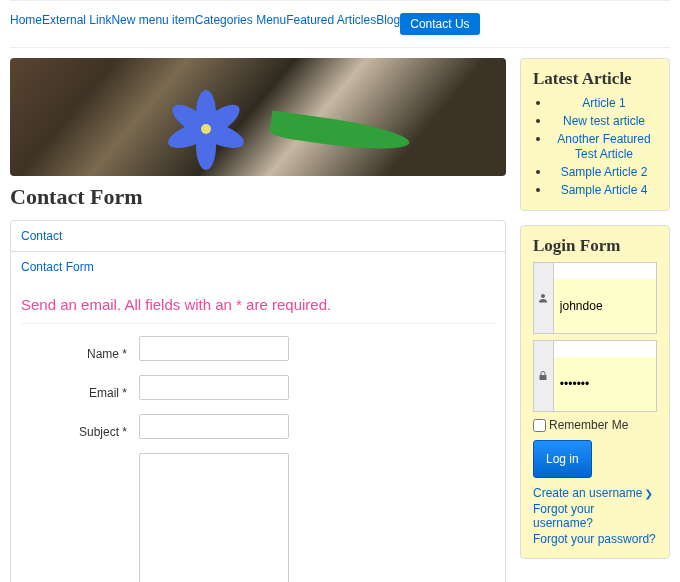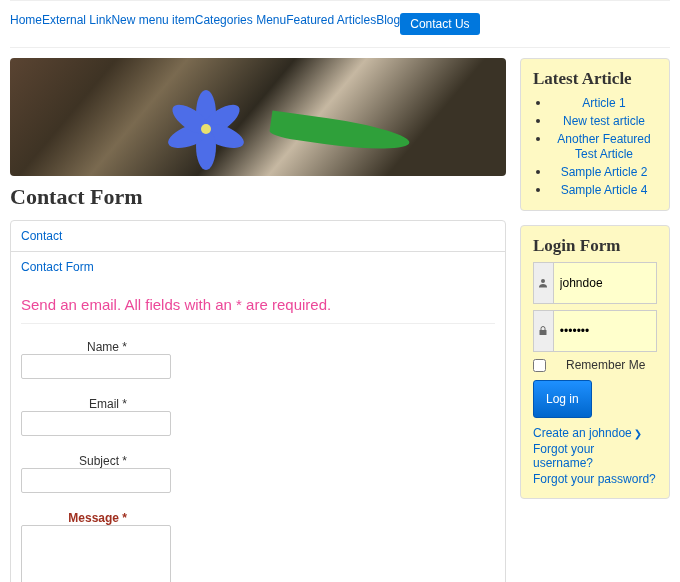--- a/index.html
+++ b/index.html
@@ -16,35 +16,35 @@
   .petal.p1{transform:rotate(0deg);} .petal.p2{transform:rotate(55deg);} .petal.p3{transform:rotate(110deg);}
   .petal.p4{transform:rotate(180deg);} .petal.p5{transform:rotate(250deg);} .petal.p6{transform:rotate(305deg);}
   .flower-center{position:absolute;width:10px;height:10px;background:#e8e070;border-radius:50%;top:66px;left:191px;}
   .leaf{position:absolute;width:140px;height:26px;background:#2fa03a;top:62px;left:260px;border-radius:0 60% 60% 20%/0 50% 50% 20%;transform:rotate(8deg);}
   h1.page-title { font-family: Georgia, serif; font-size: 22px; font-weight: bold; color: #333; margin: 6px 0 10px; }
   .content-box { border: 1px solid #ddd; border-radius: 4px; }
   .tab-row { padding: 8px 10px; color: #0066cc; font-size: 12px; }
   .tab-row + .tab-row { border-top: 1px solid #ddd; }
   .form-body { padding: 10px; }
   .form-desc { font-size: 15px; color: #ec4899; padding: 4px 0 10px; border-bottom: 1px solid #eee; margin-bottom: 12px; }
-  .field { display: flex; align-items: flex-start; margin-bottom: 14px; flex-direction: column; }
+  .field { display: flex; align-items: flex-end; margin-bottom: 14px; }
   .field label { width: 118px; text-align: right; padding-right: 12px; font-size: 12px; color: #333; padding-top: 4px; }
   .field label.req-error { color: #a03020; font-weight: bold; }
   .field input[type=text], .field textarea { border: 1px solid #ccc; border-radius: 2px; padding: 4px 6px; font-size: 13px; width: 150px; background:#fff; }
   .field textarea { width: 150px; height: 155px; resize: both; }
   .btn { background: linear-gradient(#1e90ff,#0066cc); color:#fff; border:1px solid #0056b3; padding: 11px 12px; border-radius: 3px; font-size: 12px; cursor: pointer; }
   .sidebox { border:1px solid #ddd; border-radius:4px; background:#fef9c3; padding:10px 12px; margin-bottom:14px; }
   .sidebox h3 { font-family: Georgia, serif; font-size: 17px; margin-bottom: 6px; color:#333; }
   .sidebox ul { list-style: disc; padding-left: 18px; text-align: center; }
   .sidebox ul li { margin-bottom: 3px; }
   .sidebox ul li a { color:#0066cc; text-decoration:none; font-size:12px; }
   .login-field { display:flex; border:1px solid #ccc; margin-bottom:6px; background:#fff; }
   .login-field .icon { width:24px; display:flex; align-items:center; justify-content:center; border-right:1px solid #ccc; background:#eee; color:#666; font-size:12px; }
-  .login-field input { border:none; padding:13px 6px; font-size:12px; width: 100%; background:#ffffcc; }
-  .remember { font-size:12px; display:flex; align-items:center; gap:20px; margin:4px 0 8px; }
+  .login-field input { border:none; padding:20px 6px; font-size:12px; width: 100%; background:#ffffcc;margin-top:16px; }
+  .remember { font-size:12px; display:flex; align-items:center; gap:3px; margin:4px 0 8px; }
   .side-links { margin-top:8px; }
   .side-links a { display:block; color:#0066cc; font-size:12px; text-decoration:none; margin-bottom:2px; }
   .chev { font-size:10px; margin-left:2px; }
 </style>
 </head>
 <body>
 
 <div class="page">
   <nav class="topnav">
     <a href="#">Home</a>
@@ -129,20 +129,20 @@
               </svg>
           </span>
           <input type="text" value="•••••••" style="">
         </div>
         <label class="remember">
           <input type="checkbox" style="">
           <span>Remember Me</span>
         </label>
         <button class="btn">Log in</button>
         <div class="side-links">
-          <a href="#"><span>Create an johndoe</span><span class="chev">❯</span></a>
+          <a href="#"><span>Create an username</span><span class="chev">❯</span></a>
           <a href="#">Forgot your username?</a>
           <a href="#">Forgot your password?</a>
         </div>
       </div>
     </div>
   </div>
 </div>
 
 </body></html>

